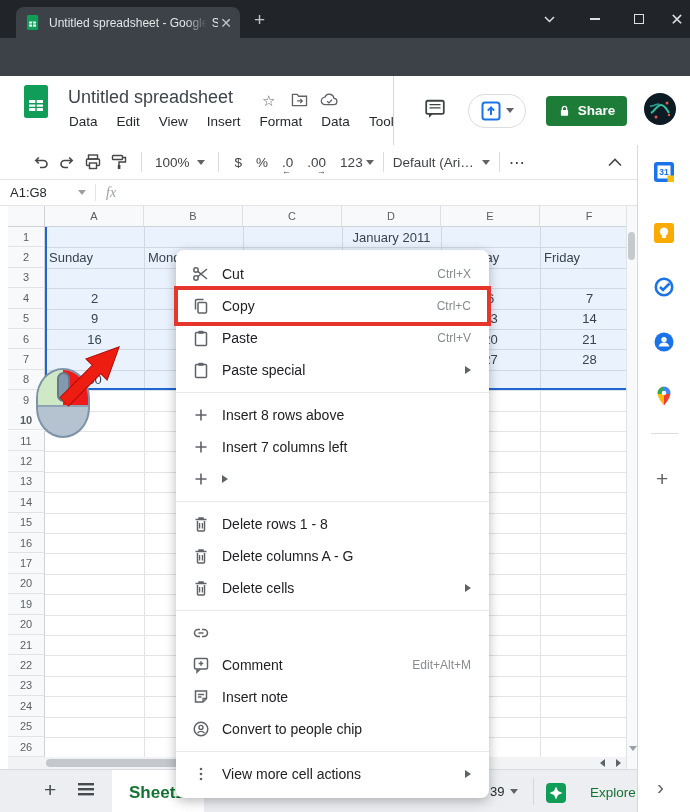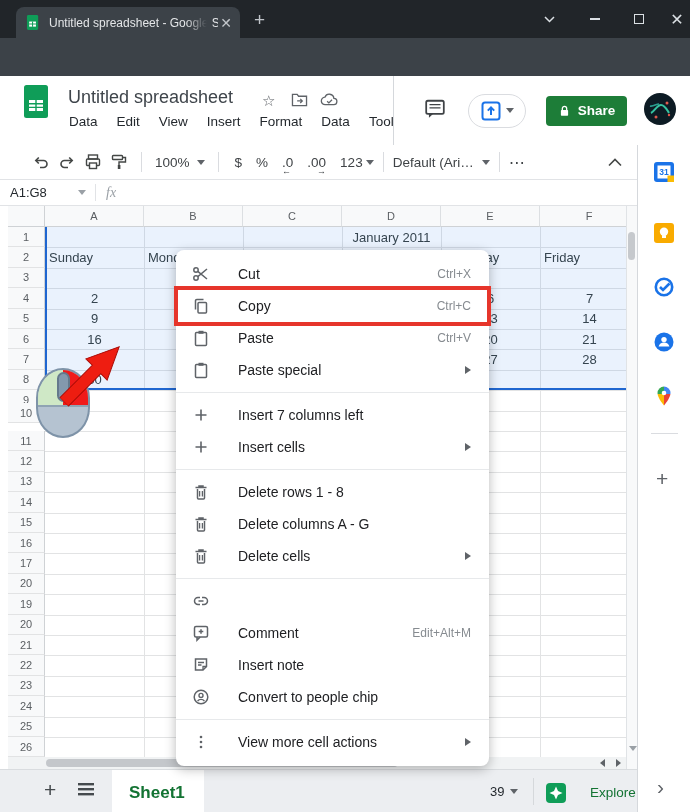--- a/index.html
+++ b/index.html
@@ -107,21 +107,21 @@
   .sp-ic { left:15px; }
   #sp-divider { left:13px; top:288px; width:27px; height:1px; background:#dadce0; }
   #sp-add { left:18px; top:322px; font-size:21px; font-weight:300; color:#5f6368; }
   #sp-chevron { left:19px; top:630px; font-size:21px; color:#5f6368; }
 
   
   #context-menu { left:176px; top:250px; width:313px; background:#fff; border-radius:8px;
                   box-shadow:0 3px 12px rgba(0,0,0,.28); padding:8px 0; z-index:50; }
   .mi { display:flex; align-items:center; height:32px; padding:0 18px 0 16px; position:relative; }
   .mi .ic { width:18px; height:18px; margin-right:12px; flex:none; display:flex; }
-  .mi .lbl { font-size:14px; color:#202124; flex:1; white-space:nowrap;margin-left:16px; }
+  .mi .lbl { font-size:14px; color:#202124; flex:1; white-space:nowrap; }
   .mi .sc { font-size:12px; color:#868b90; }
   .sub-arrow { width:0; height:0; border-top:4.5px solid transparent; border-bottom:4.5px solid transparent; border-left:6px solid #5f6368; }
   .menu-div { height:1px; background:#e7e9eb; margin:6px 0; }
   .red-box { position:absolute; left:-2px; right:-2px; top:-4px; bottom:-4px; border:4px solid #e6352b; z-index:2; pointer-events:none; }
 
   
   #mouse-graphic { left:36px; top:368px; width:54px; height:70px; background:#b5c3d1;
                    border:2px solid #7e93a8; border-radius:27px/30px; overflow:hidden; z-index:40; }
   #mouse-left { left:0; top:0; width:50%; height:36px; background:#cfe8c6; }
   #mouse-right { right:0; top:0; width:50%; height:36px; background:#f01a1a; }
@@ -350,21 +350,21 @@
     <div class="abs colhdr" style="left: 540px; top: 0px; width: 99px; height: 21px;">F</div>
     <div class="abs rowhdr" style="left: 8px; top: 21px; width: 37px; height: 20.4px;">1</div>
     <div class="abs rowhdr" style="left: 8px; top: 41.4px; width: 37px; height: 20.4px;">2</div>
     <div class="abs rowhdr" style="left: 8px; top: 61.8px; width: 37px; height: 20.4px;">3</div>
     <div class="abs rowhdr" style="left: 8px; top: 82.2px; width: 37px; height: 20.4px;">4</div>
     <div class="abs rowhdr" style="left: 8px; top: 102.6px; width: 37px; height: 20.4px;">5</div>
     <div class="abs rowhdr" style="left: 8px; top: 123px; width: 37px; height: 20.4px;">6</div>
     <div class="abs rowhdr" style="left: 8px; top: 143.4px; width: 37px; height: 20.4px;">7</div>
     <div class="abs rowhdr" style="left: 8px; top: 163.8px; width: 37px; height: 20.4px;">8</div>
     <div class="abs rowhdr" style="left: 8px; top: 184.2px; width: 37px; height: 20.4px;">9</div>
-    <div class="abs rowhdr" style="left: 8px; top: 197px; width: 37px; height: 20.4px;">10</div>
+    <div class="abs rowhdr" style="left: 8px; top: 204px; width: 37px; height: 20.4px; font-weight: bold;">10</div>
     <div class="abs rowhdr" style="left: 8px; top: 225px; width: 37px; height: 20.4px;">11</div>
     <div class="abs rowhdr" style="left: 8px; top: 245.4px; width: 37px; height: 20.4px;">12</div>
     <div class="abs rowhdr" style="left: 8px; top: 265.8px; width: 37px; height: 20.4px;">13</div>
     <div class="abs rowhdr" style="left: 8px; top: 286.2px; width: 37px; height: 20.4px;">14</div>
     <div class="abs rowhdr" style="left: 8px; top: 306.6px; width: 37px; height: 20.4px;">15</div>
     <div class="abs rowhdr" style="left: 8px; top: 327px; width: 37px; height: 20.4px;">16</div>
     <div class="abs rowhdr" style="left: 8px; top: 347.4px; width: 37px; height: 20.4px;">17</div>
     <div class="abs rowhdr" style="left: 8px; top: 367.8px; width: 37px; height: 20.4px;">20</div>
     <div class="abs rowhdr" style="left: 8px; top: 388.2px; width: 37px; height: 20.4px;">19</div>
     <div class="abs rowhdr" style="left: 8px; top: 408.6px; width: 37px; height: 20.4px;">20</div>
@@ -554,29 +554,36 @@
       <span class="lbl">Paste special</span>
       <span class="sub-arrow"></span>
     </div>
     <div class="menu-div"></div>
     <div class="mi">
       <span class="ic">
         <svg width="18" height="18" viewBox="0 0 18 18">
           <path d="M9 3.5v11M3.5 9h11" stroke="#5f6368" stroke-width="1.6"></path>
         </svg>
       </span>
+      <span class="lbl">Insert 8 rows above</span>
+    </div>
+    <div class="mi">
+      <span class="ic">
+        <svg width="18" height="18" viewBox="0 0 18 18">
+          <path d="M9 3.5v11M3.5 9h11" stroke="#5f6368" stroke-width="1.6"></path>
+        </svg>
+      </span>
       <span class="lbl">Insert 7 columns left</span>
     </div>
     <div class="mi">
       <span class="ic">
         <svg width="18" height="18" viewBox="0 0 18 18">
           <path d="M9 3.5v11M3.5 9h11" stroke="#5f6368" stroke-width="1.6"></path>
         </svg>
       </span>
-      <span class="lbl">Insert cells</span>
       <span class="sub-arrow"></span>
     </div>
     <div class="menu-div"></div>
     <div class="mi">
       <span class="ic">
         <svg width="18" height="18" viewBox="0 0 18 18">
           <path d="M5.5 6v9a1 1 0 0 0 1 1h5a1 1 0 0 0 1-1V6" fill="none" stroke="#5f6368" stroke-width="1.5"></path>
           <path d="M3.5 4.5h11M7 4.5V3h4v1.5" fill="none" stroke="#5f6368" stroke-width="1.5"></path>
           <path d="M7.6 8v5.5M10.4 8v5.5" stroke="#5f6368" stroke-width="1.3"></path>
         </svg>

